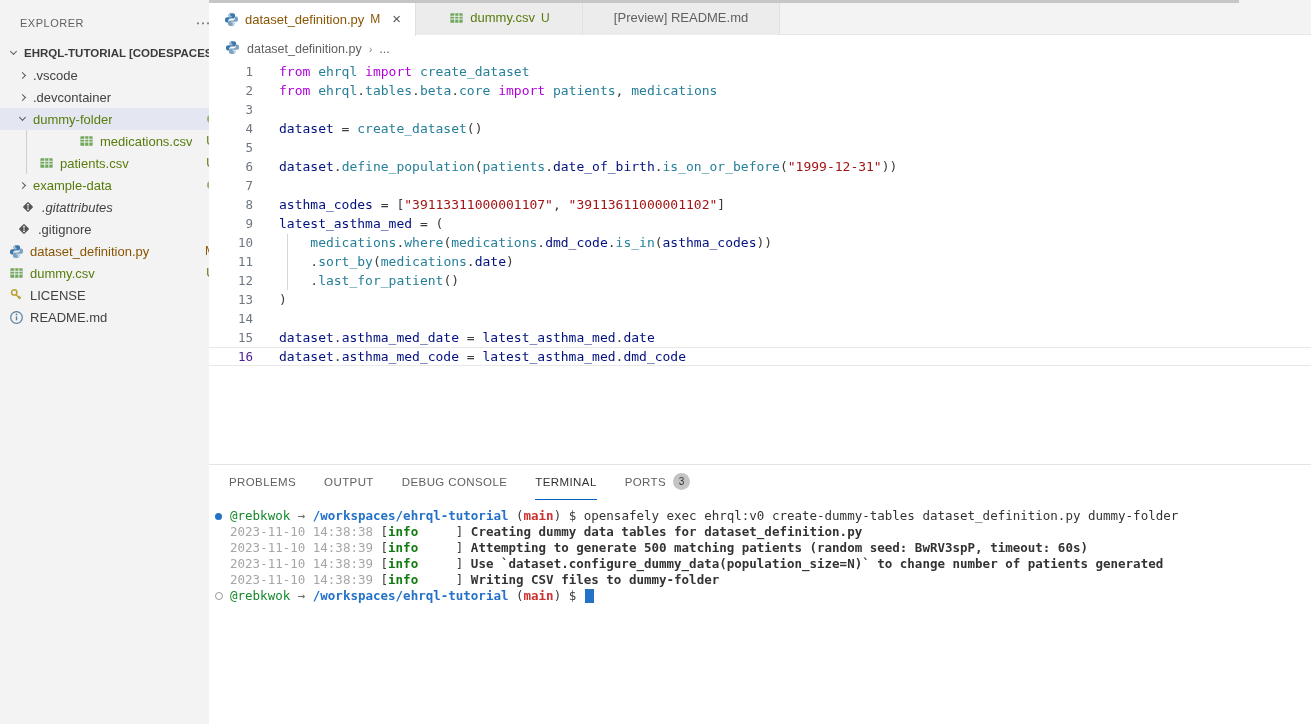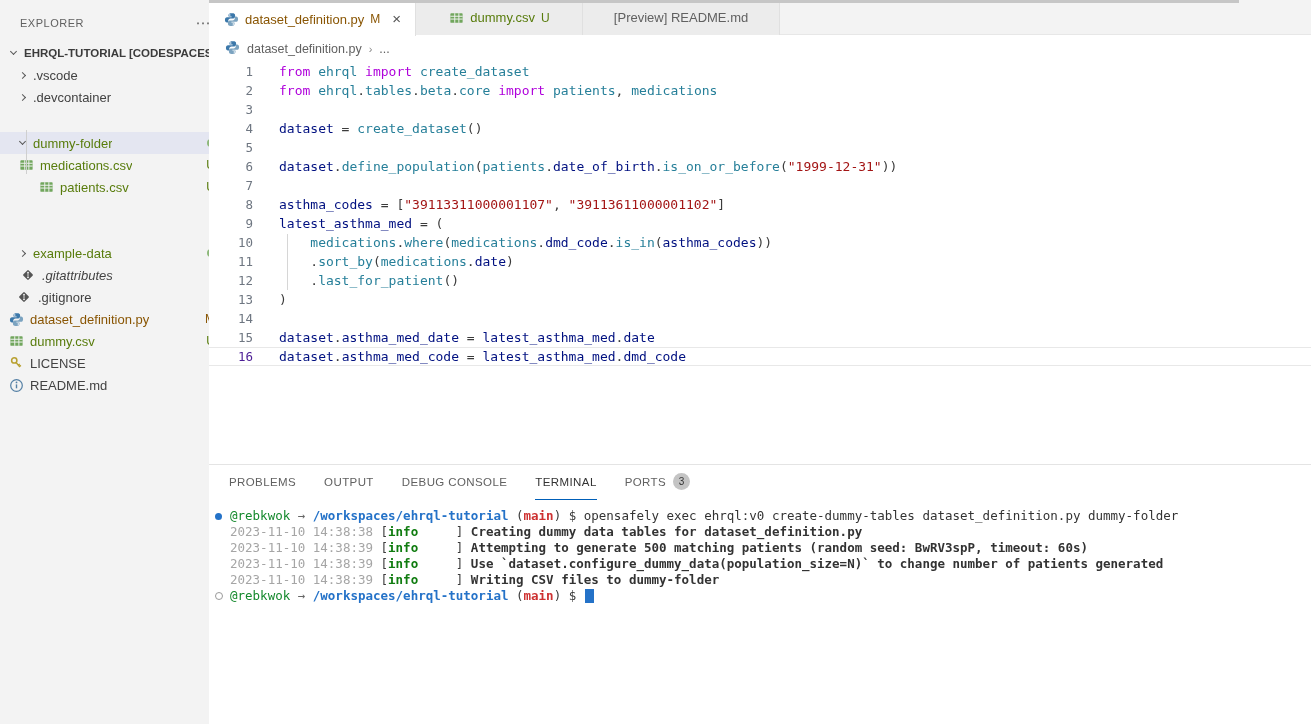--- a/index.html
+++ b/index.html
@@ -97,28 +97,28 @@
         <div class="row" style="padding-left: 14px;">
           <span class="chev"></span>
           <span class="label">.vscode</span>
           <span class="badge-col"></span>
         </div>
         <div class="row" style="padding-left: 14px;">
           <span class="chev"></span>
           <span class="label">.devcontainer</span>
           <span class="badge-col"></span>
         </div>
-        <div class="row selected git-untracked" style="padding-left: 14px; margin-top: 24px;">
+        <div class="row selected git-untracked" style="padding-left: 14px;">
           <span class="chev expanded"></span>
           <span class="label">dummy-folder</span>
           <span class="badge-col">
             <span class="dot"></span>
           </span>
         </div>
-        <div class="row git-untracked" style="padding-left: 18px;">
+        <div class="row git-untracked" style="padding-left: 30px; margin-left: 48px;">
           <span class="ficon">
             <svg width="15" height="14" viewBox="0 0 16 16">
               <rect x="1" y="2.5" width="14" height="11" rx="1" fill="#71a65d"></rect>
               <path d="M1 6h14M1 9.2h14M6 2.5v11M10.7 2.5v11" stroke="#f3f3f3" stroke-width="1.1"></path>
             </svg>
           </span>
           <span class="label">medications.csv</span>
           <span class="badge-col">
             <span class="gletter u">U</span>
           </span>
@@ -128,21 +128,21 @@
             <svg width="15" height="14" viewBox="0 0 16 16">
               <rect x="1" y="2.5" width="14" height="11" rx="1" fill="#71a65d"></rect>
               <path d="M1 6h14M1 9.2h14M6 2.5v11M10.7 2.5v11" stroke="#f3f3f3" stroke-width="1.1"></path>
             </svg>
           </span>
           <span class="label">patients.csv</span>
           <span class="badge-col">
             <span class="gletter u">U</span>
           </span>
         </div>
-        <div class="row git-untracked" style="padding-left: 14px; margin-top: 44px;">
+        <div class="row git-untracked" style="padding-left: 14px;">
           <span class="chev"></span>
           <span class="label">example-data</span>
           <span class="badge-col">
             <span class="dot"></span>
           </span>
         </div>
         <div class="row" style="padding-left: 20px; font-style: italic;">
           <span class="ficon">
             <svg width="14" height="14" viewBox="0 0 16 16">
               <rect x="3.7" y="3.7" width="8.6" height="8.6" rx="1.2" transform="rotate(45 8 8)" fill="#555"></rect>

